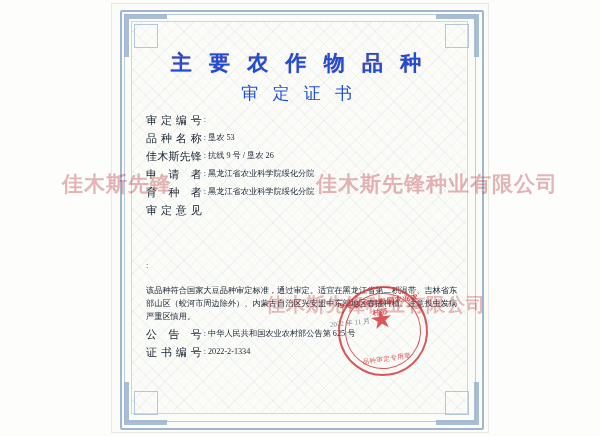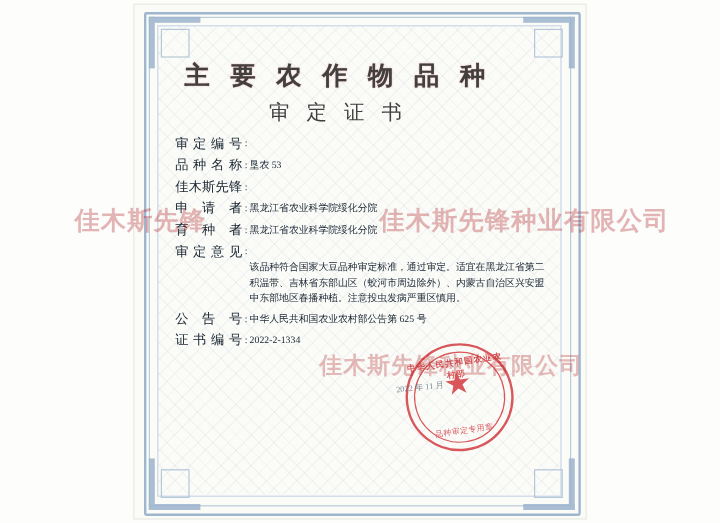--- a/index.html
+++ b/index.html
@@ -89,25 +89,25 @@
     height: 391px;
     background-image:
       repeating-linear-gradient(45deg, rgba(150,180,205,.10) 0 1px, transparent 1px 9px),
       repeating-linear-gradient(-45deg, rgba(150,180,205,.10) 0 1px, transparent 1px 9px);
     pointer-events: none;
   }
 
   
   .title-block {
     position: absolute;
-    left: 123px;
+    left: 140px;
     top: 50px;
     width: 318px;
     text-align: center;
-    color: #404040;
+    color: #1d4ed8;
   }
   .title-main {
     font-size: 21px;
     font-weight: bold;
     letter-spacing: 6px;
     line-height: 26px;
     text-shadow: 0 0 1px rgba(181,18,27,.5);
   }
   .title-sub {
     font-size: 17px;
@@ -147,21 +147,21 @@
   }
   .row .value {
     flex: 1 1 auto;
     color: #1a2633;
     font-size: 8.2px;
   }
   .row.multiline .value {
     line-height: 13px;
     margin-top: 12px;
   }
-  .row.multiline { margin-bottom: 5px; }
+  .row.multiline { margin-bottom: 5px; flex-direction: column; }
 
   
   .seal {
     position: absolute;
     left: 338px;
     top: 286px;
     width: 86px;
     height: 86px;
     border-radius: 50%;
     border: 2.5px solid #d02a2f;
@@ -319,20 +319,21 @@
 
     <div class="row">
       <div class="label">品种名称</div>
       <div class="colon">:</div>
       <div class="value">垦农 53</div>
     </div>
 
     <div class="row">
       <div class="label">佳木斯先锋</div>
       <div class="colon">:</div>
+      <div class="value">抗线 9 号 / 垦农 26</div>
     </div>
 
     <div class="row">
       <div class="label">申 请 者</div>
       <div class="colon">:</div>
       <div class="value">黑龙江省农业科学院绥化分院</div>
     </div>
 
     <div class="row">
       <div class="label">育 种 者</div>

